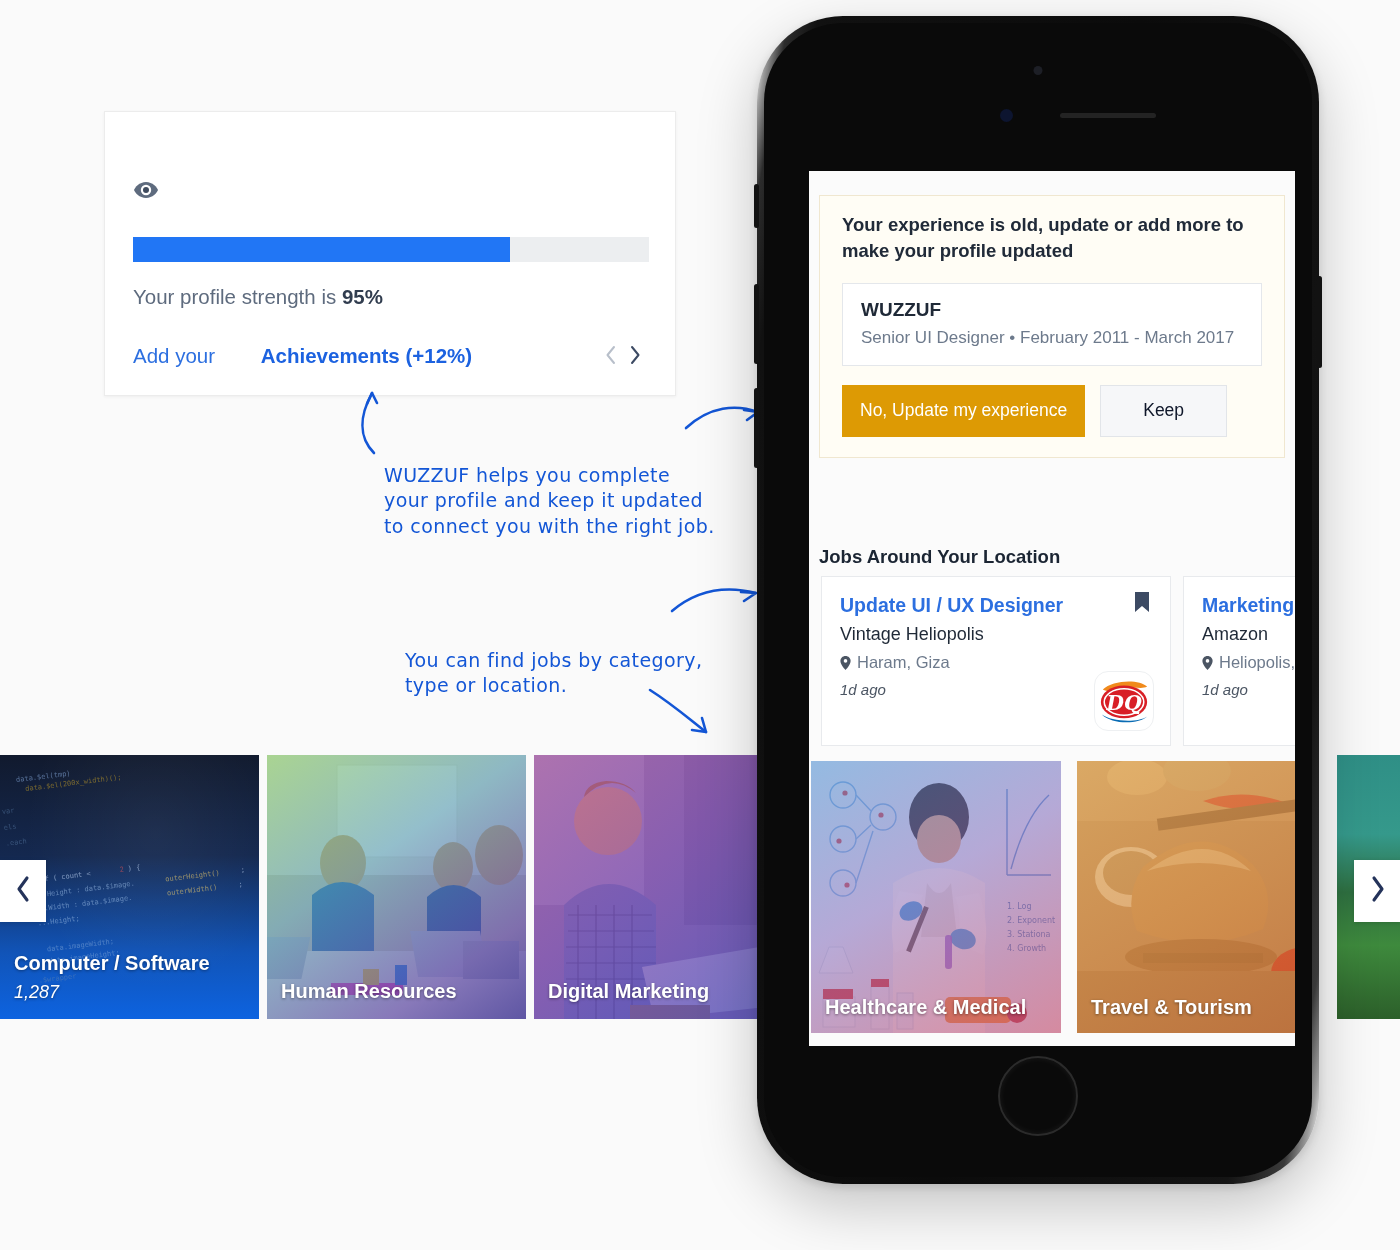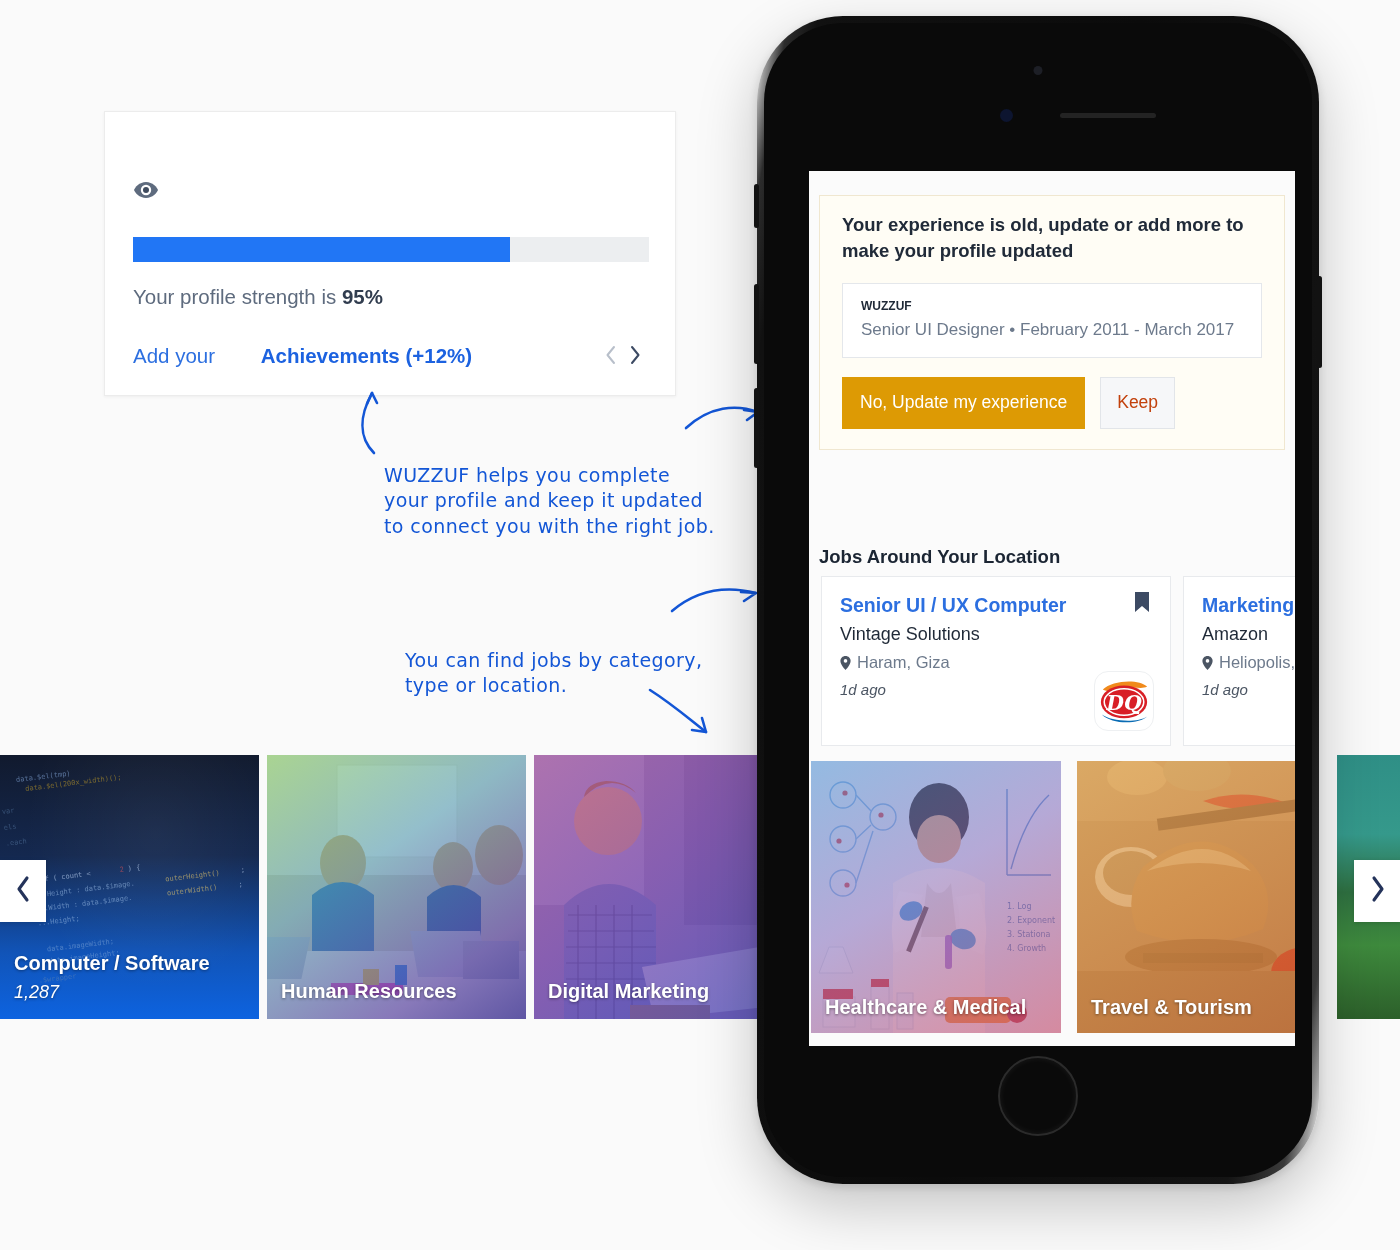--- a/index.html
+++ b/index.html
@@ -153,31 +153,31 @@
   .pu-head-text { font-size: 17px; font-weight: 700; color: #9a6e06; }
   .person-ic { width: 14px; height: 16px; display: block; }
   .pu-body { padding: 16px 22px 20px 22px; }
   .pu-msg {
     font-size: 18.5px; font-weight: 700; color: #202a38; line-height: 1.42;
   }
   .pu-exp {
     margin-top: 18px; border: 1px solid #e4e7eb; background: #fff;
     padding: 15px 18px 17px 18px;
   }
-  .pu-exp-co { font-size: 12px; font-weight: 700; color: #1f2937; }
+  .pu-exp-co { font-size: 19px; font-weight: 700; color: #1f2937; }
   .pu-exp-role { margin-top: 7px; font-size: 17px; color: #6d7a8c; }
   .pu-btns { display: flex; gap: 15px; margin-top: 19px; }
   .btn-update {
     background: #dd9a04; color: #fff; border: none;
     font-size: 17.5px; padding: 0 18px; height: 52px;
     font-family: inherit; cursor: pointer; white-space: nowrap;
   }
   .btn-keep {
-    background: #f6f7f9; color: #c2410c; border: 1px solid #e2e5e9;
-    font-size: 17.5px; padding: 0 16px; height: 52px;
+    background: #f6f7f9; color: #0f172a; border: 1px solid #e2e5e9;
+    font-size: 17.5px; padding: 0 42px; height: 52px;
     font-family: inherit; cursor: pointer;
   }
 
   
   .jobs-head {
     position: absolute; left: 10px; top: 375px;
     font-size: 18.5px; font-weight: 700; color: #1b2533;
   }
   .job-card {
     position: absolute; top: 405px; height: 170px;
@@ -405,22 +405,22 @@
             <div class="pu-btns">
               <button class="btn-update">No, Update my experience</button>
               <button class="btn-keep">Keep</button>
             </div>
           </div>
         </div>
 
         <div class="jobs-head">Jobs Around Your Location</div>
 
         <div class="job-card" id="jobcard0">
-          <div class="job-title">Senior UI / UX Computer</div>
-          <div class="job-co">Vintage Solutions</div>
+          <div class="job-title">Update UI / UX Designer</div>
+          <div class="job-co">Vintage Heliopolis</div>
           <div class="job-loc">
             <span>
               <svg class="pin-ic" viewBox="0 0 11 14">
                   <path d="M5.5,0 C2.5,0 0.4,2.2 0.4,5 C0.4,8.7 5.5,14 5.5,14 C5.5,14 10.6,8.7 10.6,5 C10.6,2.2 8.5,0 5.5,0 z" fill="#4b5563"></path>
                   <circle cx="5.5" cy="4.9" r="1.8" fill="#ffffff"></circle>
                 </svg>
             </span>
             <span>Haram, Giza</span>
           </div>
           <div class="job-age">1d ago</div>

